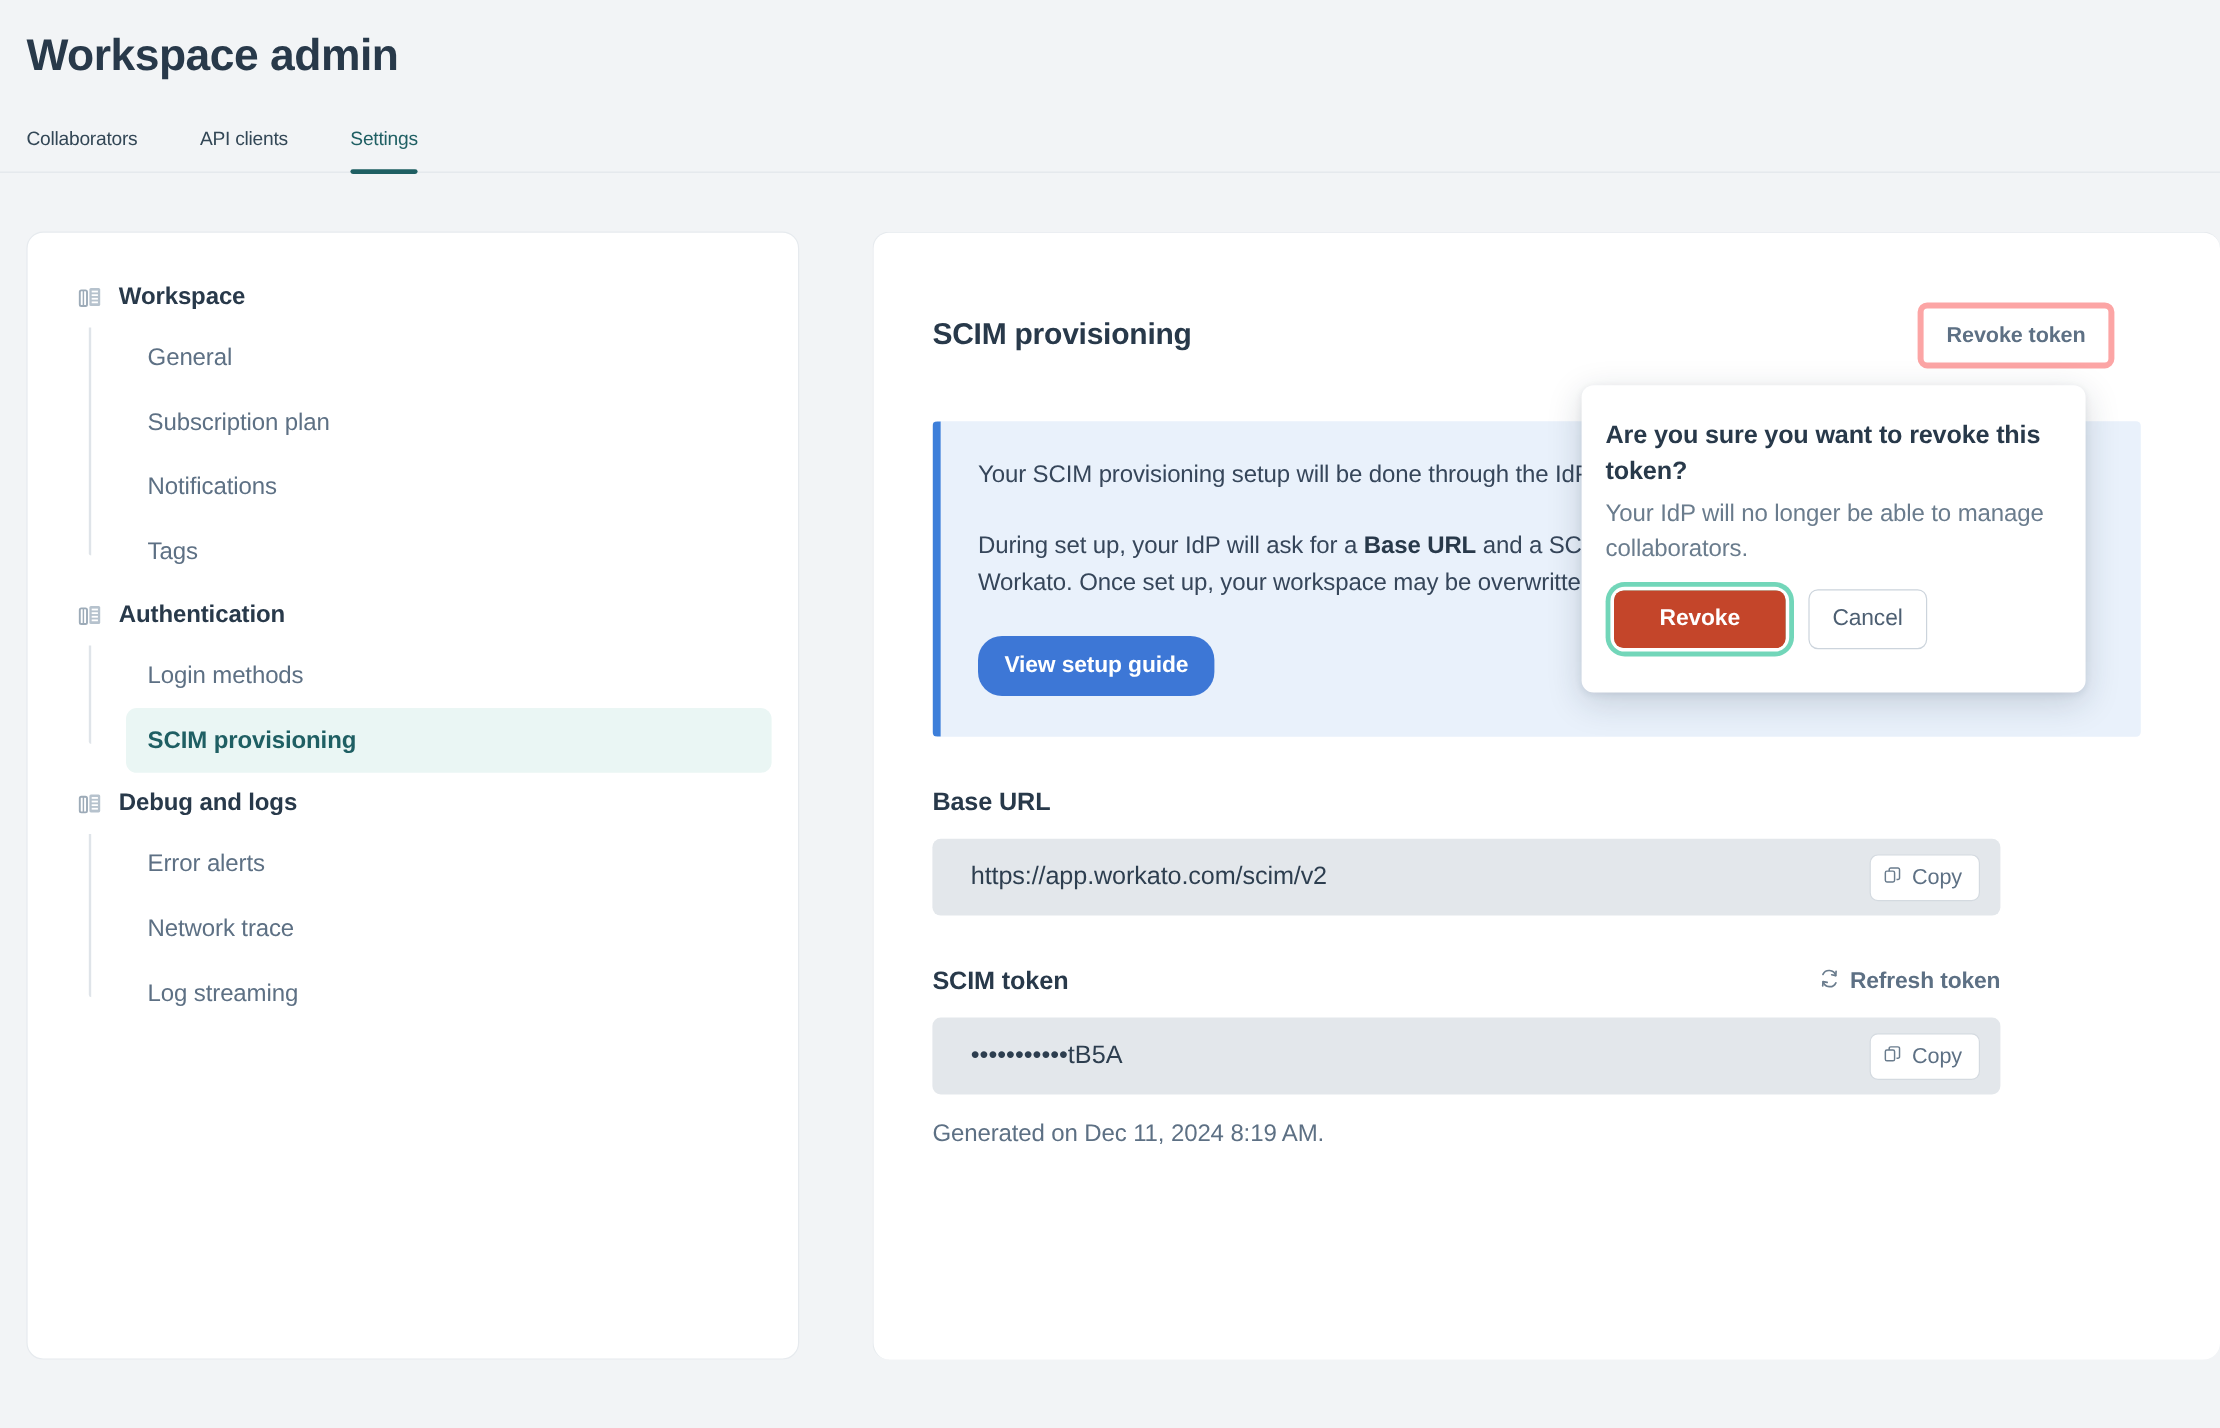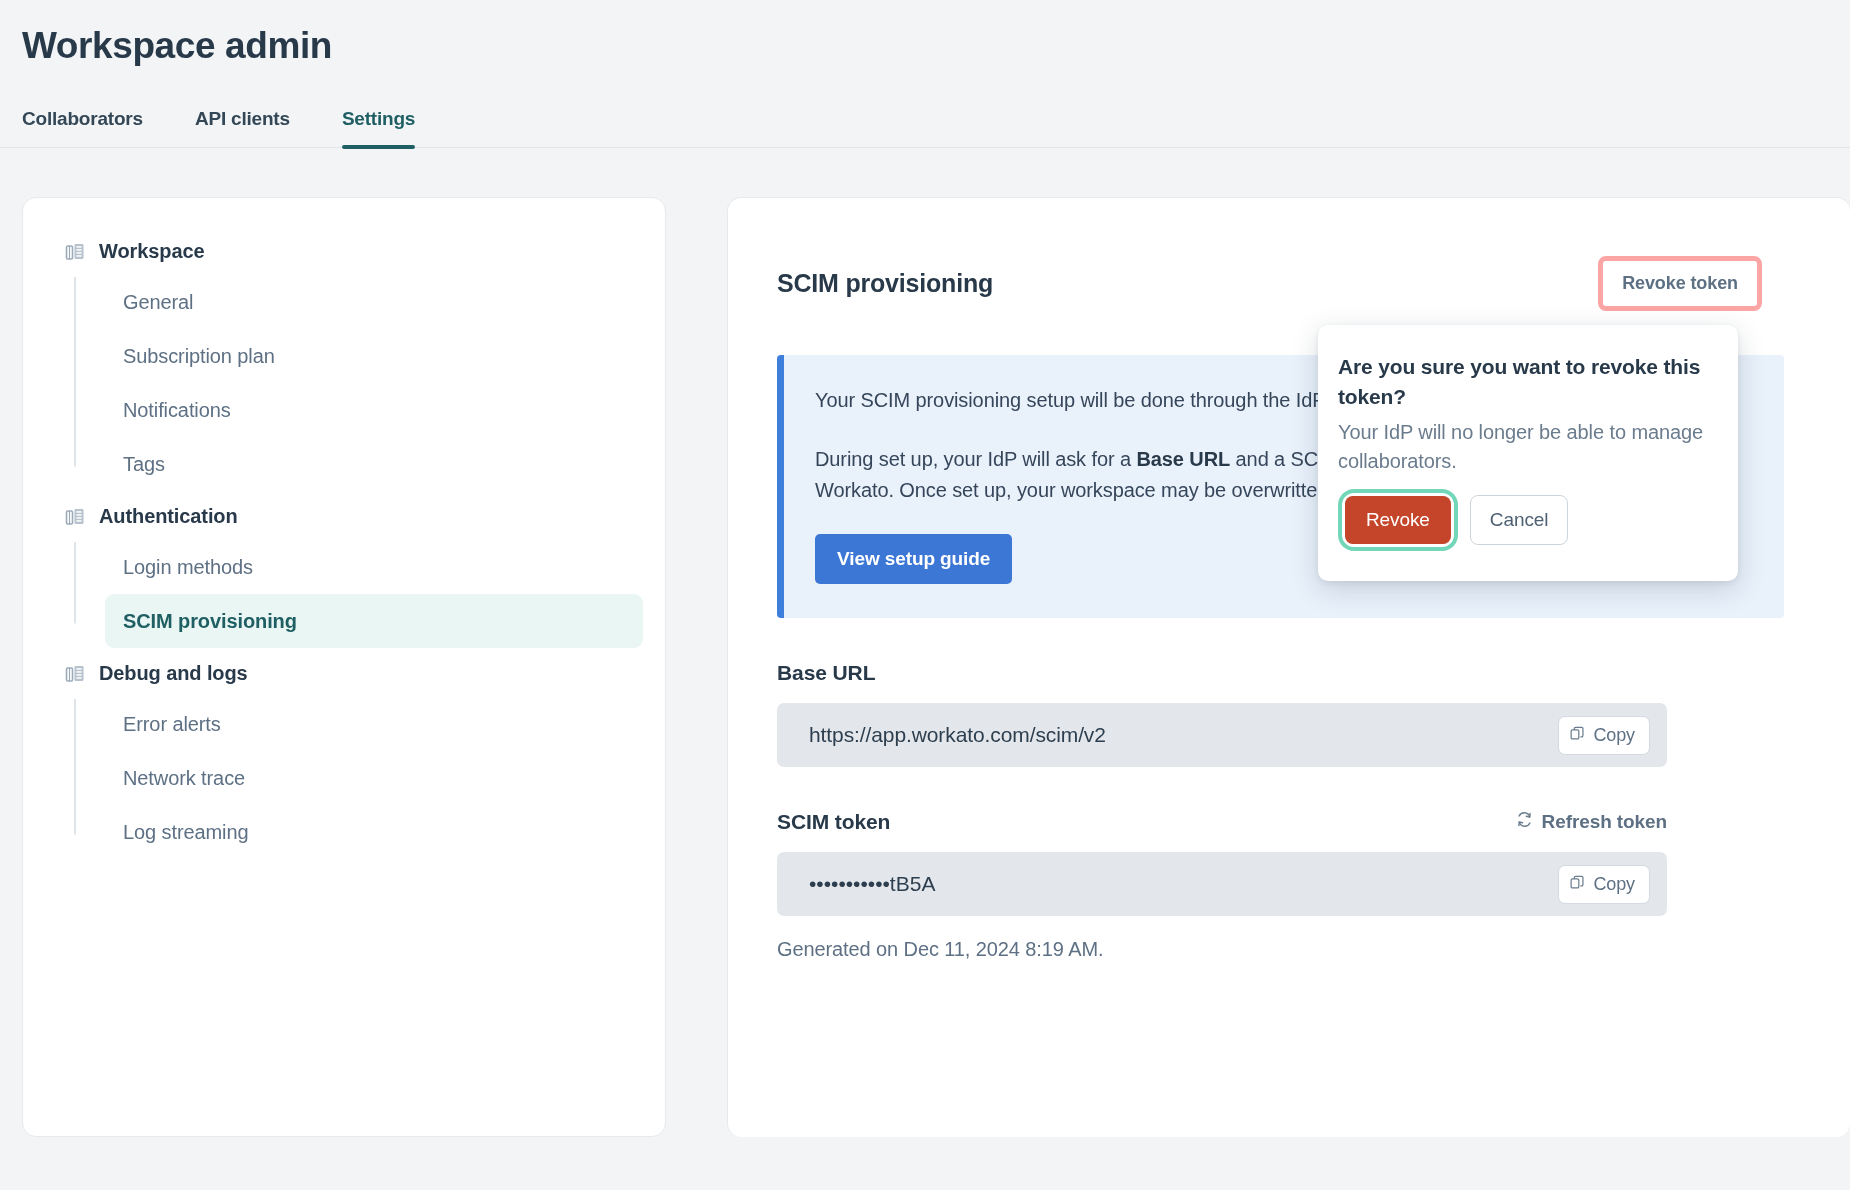--- a/index.html
+++ b/index.html
@@ -32,22 +32,22 @@
   
   .tabs {
     display: flex;
     align-items: flex-end;
     gap: 52px;
     padding: 38px 0 0 22px;
     border-bottom: 1px solid #e2e6ea;
     margin-right: 0;
   }
   .tab {
-    font-size: 19px;
-    font-weight: bold;
+    font-size: 16px;
+    font-weight: normal;
     color: #334756;
     padding-bottom: 17px;
     position: relative;
     cursor: pointer;
     letter-spacing: -0.2px;
   }
   .tab.active {
     color: #1f5f63;
   }
   .tab.active::after {
@@ -193,21 +193,21 @@
 
   .btn-primary {
     margin-top: 28px;
     display: inline-block;
     font-family: "Liberation Sans", sans-serif;
     font-size: 19px;
     font-weight: bold;
     color: #ffffff;
     background: #3d77d6;
     border: none;
-    border-radius: 5px;
+    border-radius: 20px;
     padding: 14px 22px;
     cursor: pointer;
     letter-spacing: -0.1px;
   }
 
   
   .field-block { margin-top: 43px; }
 
   .field-head {
     display: flex;
@@ -324,26 +324,26 @@
     inset: 4px;
     border-radius: 12px;
     border: 3px solid #ffffff;
     pointer-events: none;
   }
   .btn-danger {
     position: relative;
     display: block;
     font-family: "Liberation Sans", sans-serif;
     font-size: 19px;
-    font-weight: normal;
+    font-weight: bold;
     color: #ffffff;
     background: #c4452a;
     border: none;
     border-radius: 8px;
-    padding: 13px 21px;
+    padding: 13px 38px;
     cursor: pointer;
     z-index: 1;
     letter-spacing: -0.1px;
   }
   .btn-cancel {
     font-family: "Liberation Sans", sans-serif;
     font-size: 19px;
     font-weight: normal;
     color: #4d5f72;
     background: #ffffff;

